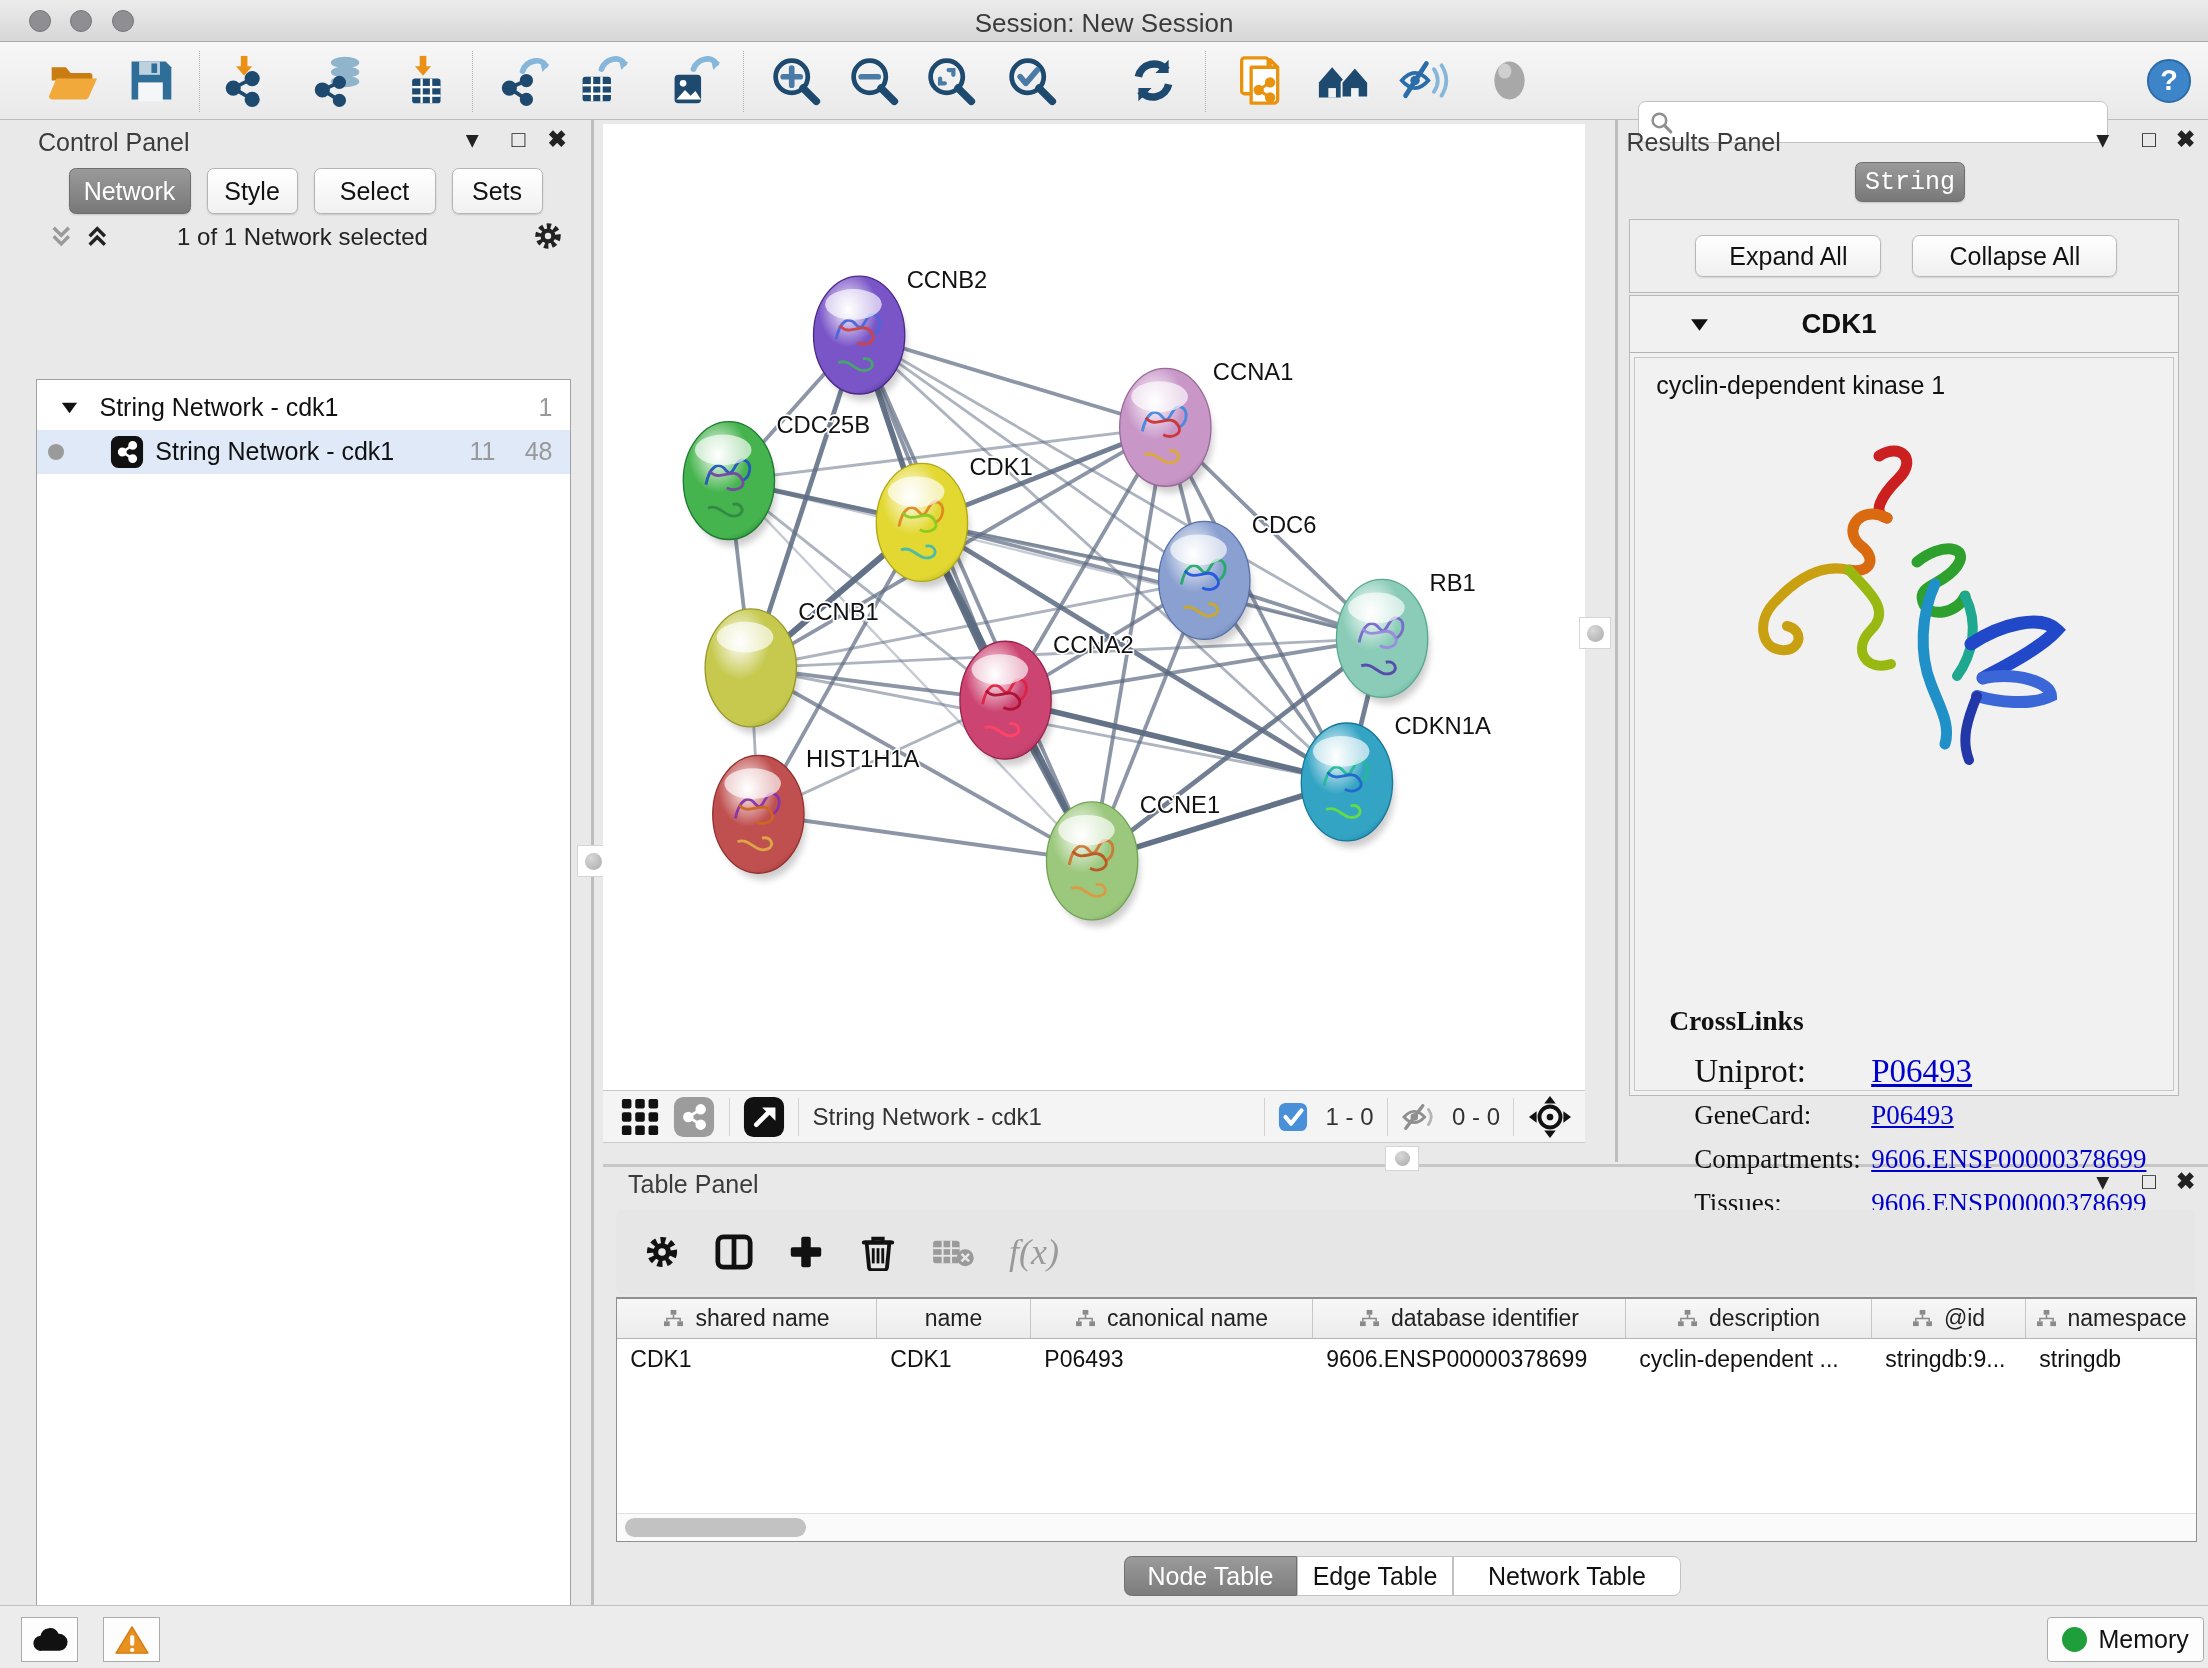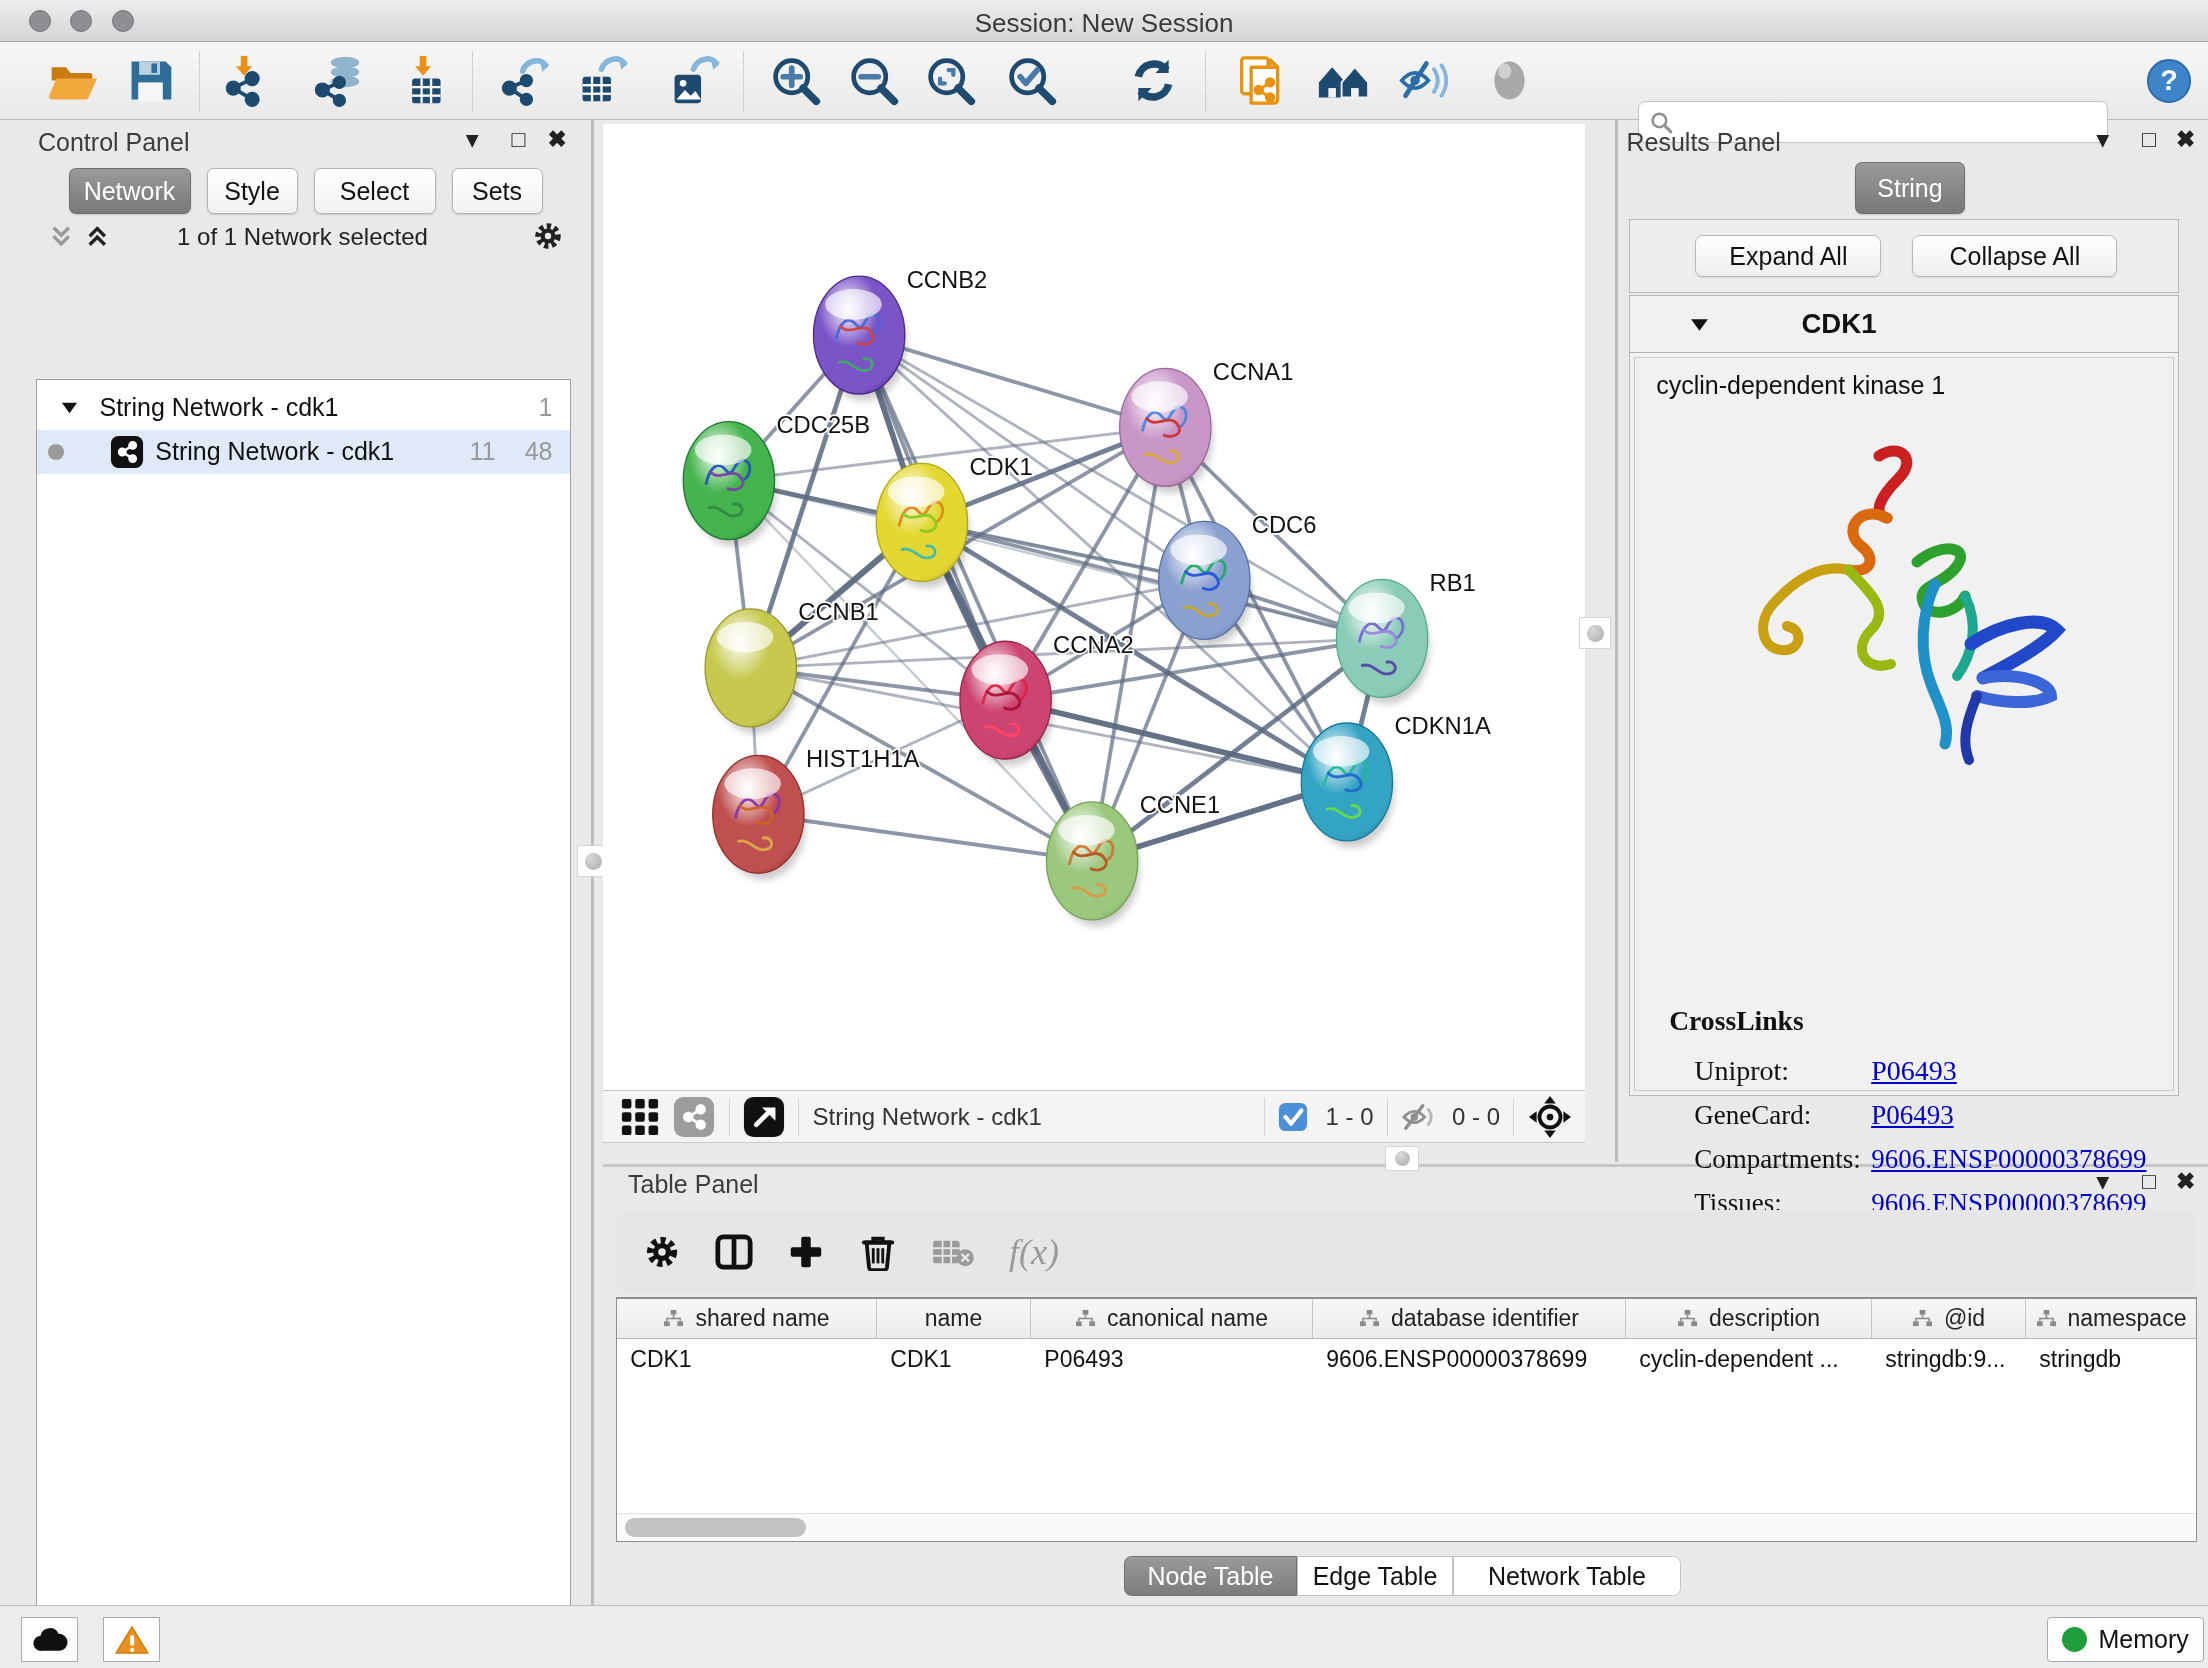--- a/index.html
+++ b/index.html
@@ -661,21 +661,21 @@
 <div class="abs divider-handle" style="left:1385px; top:1146px; width:34px; height:25px;">
     <i style="width:15px;height:15px;"></i>
   </div>
 
 <div class="abs" style="left:1617px; top:124px; width:592px; height:1039px;">
   <span class="abs panel-title" style="left:9.5px; top:3.8px;">Results Panel</span>
   <span class="abs panel-ctl" style="left:480px; top:1.9px;">▾</span>
   <span class="abs panel-ctl" style="left:525px; top:1.9px;">□</span>
   <span class="abs panel-ctl" style="left:559px; top:1.9px;">✖</span>
 
-  <div class="abs tabbtn sel" style="left:238px; top:38px; width:110px; height:52px;">String</div>
+  <div class="abs tabbtn sel" style="left:238px; top:38px; width:110px; height:40px;font-family:Liberation Mono, monospace;">String</div>
 
   <div class="abs rp-box" style="left:12.4px; top:95px; width:550px; height:74px; background:#eee;">
     <div class="btn abs" style="left:65px; top:15px; width:186px; height:42px;">Expand All</div>
     <div class="btn abs" style="left:282px; top:15px; width:205px; height:42px;">Collapse All</div>
   </div>
 
   <div class="abs" style="left:12.4px; top:171px; width:550px; height:801px; background:#f1f1f1; border:1px solid #b9b9b9;">
     <div style="height:57px; border-bottom:1px solid #b3b3b3; display:flex; align-items:center;">
       <svg style="margin-left:59px;" width="21" height="21" viewBox="0 0 20 20">
         <path d="M2 5 h16 l-8 11 z" fill="#111"></path>
@@ -695,21 +695,21 @@
           <path d="M244 162 C258 190 252 220 236 242" stroke="#1fa890" stroke-width="10"></path>
           <path d="M214 150 C200 180 198 220 210 250 C218 272 230 290 224 310" stroke="#2090c8" stroke-width="11"></path>
           <path d="M250 210 C280 190 320 180 336 196 C320 214 284 232 262 244" stroke="#2048c8" stroke-width="13"></path>
           <path d="M262 244 C296 238 330 248 330 262 C310 272 276 268 256 262" stroke="#3a66d8" stroke-width="12"></path>
           <path d="M256 262 C246 286 240 306 248 326" stroke="#2238a8" stroke-width="10"></path>
         </g>
       </svg>
 
       <span class="abs serif" style="left:34px; top:647px; font-size:27.6px; font-weight:bold; color:#111;">CrossLinks</span>
       <div class="abs" id="crosslinks" style="left:59px; top:691px; width:466px;">
-          <div class="serif" style="display: flex; height: 44px; align-items: center; font-size: 28px;">
+          <div class="serif" style="display: flex; height: 44px; align-items: center; font-size: 33px;">
             <span style="width: 177px; color: rgb(17, 17, 17);">Uniprot:</span>
             <a class="xlink">P06493</a>
           </div>
           <div class="serif" style="display: flex; height: 44px; align-items: center; font-size: 27px;">
             <span style="width: 177px; color: rgb(17, 17, 17);">GeneCard:</span>
             <a class="xlink">P06493</a>
           </div>
           <div class="serif" style="display: flex; height: 44px; align-items: center; font-size: 27px;">
             <span style="width: 177px; color: rgb(17, 17, 17);">Compartments:</span>
             <a class="xlink">9606.ENSP00000378699</a>

